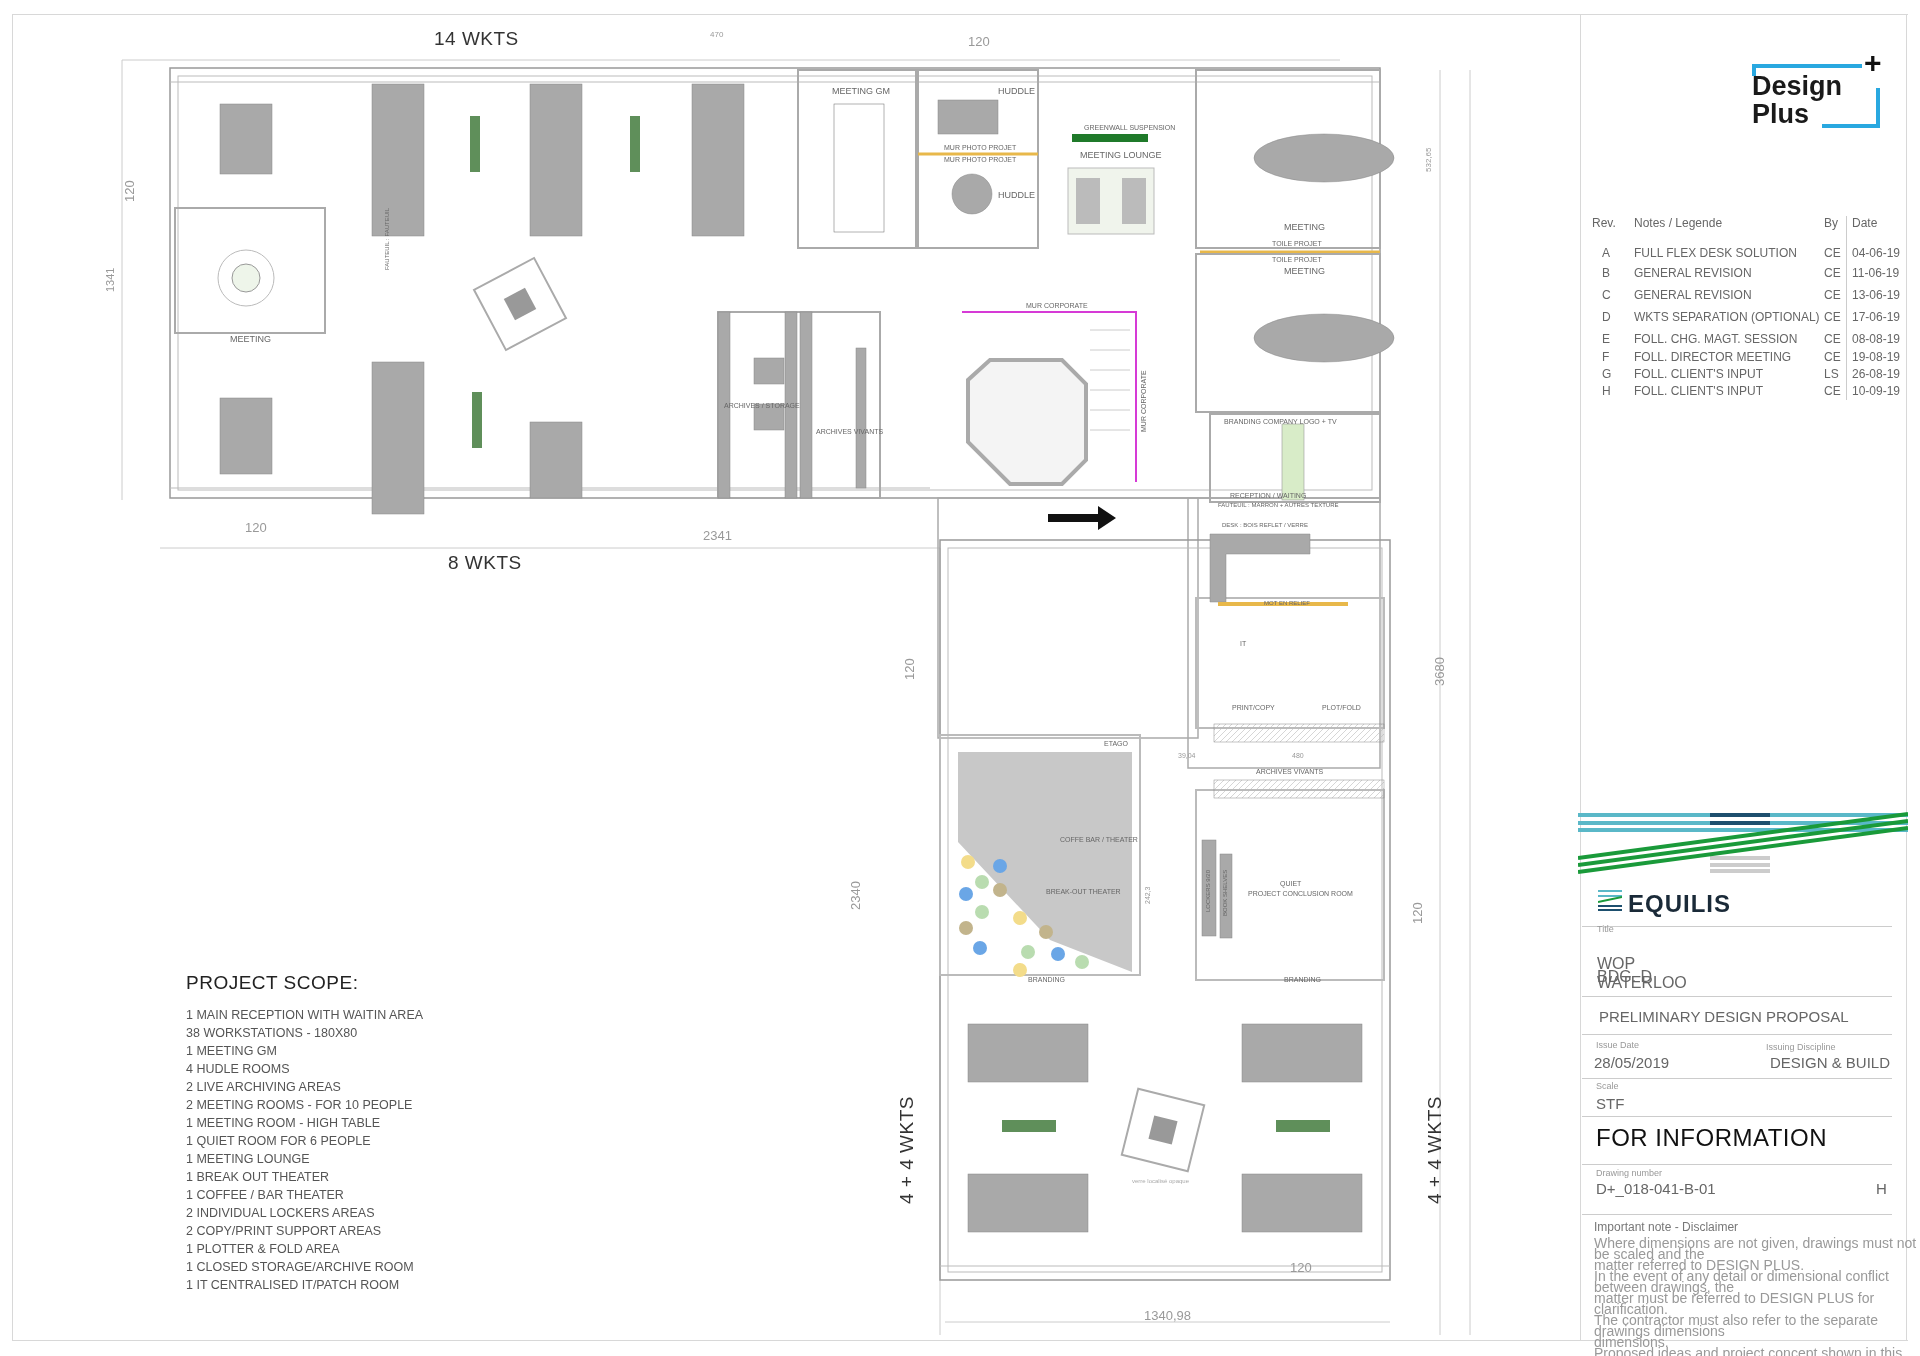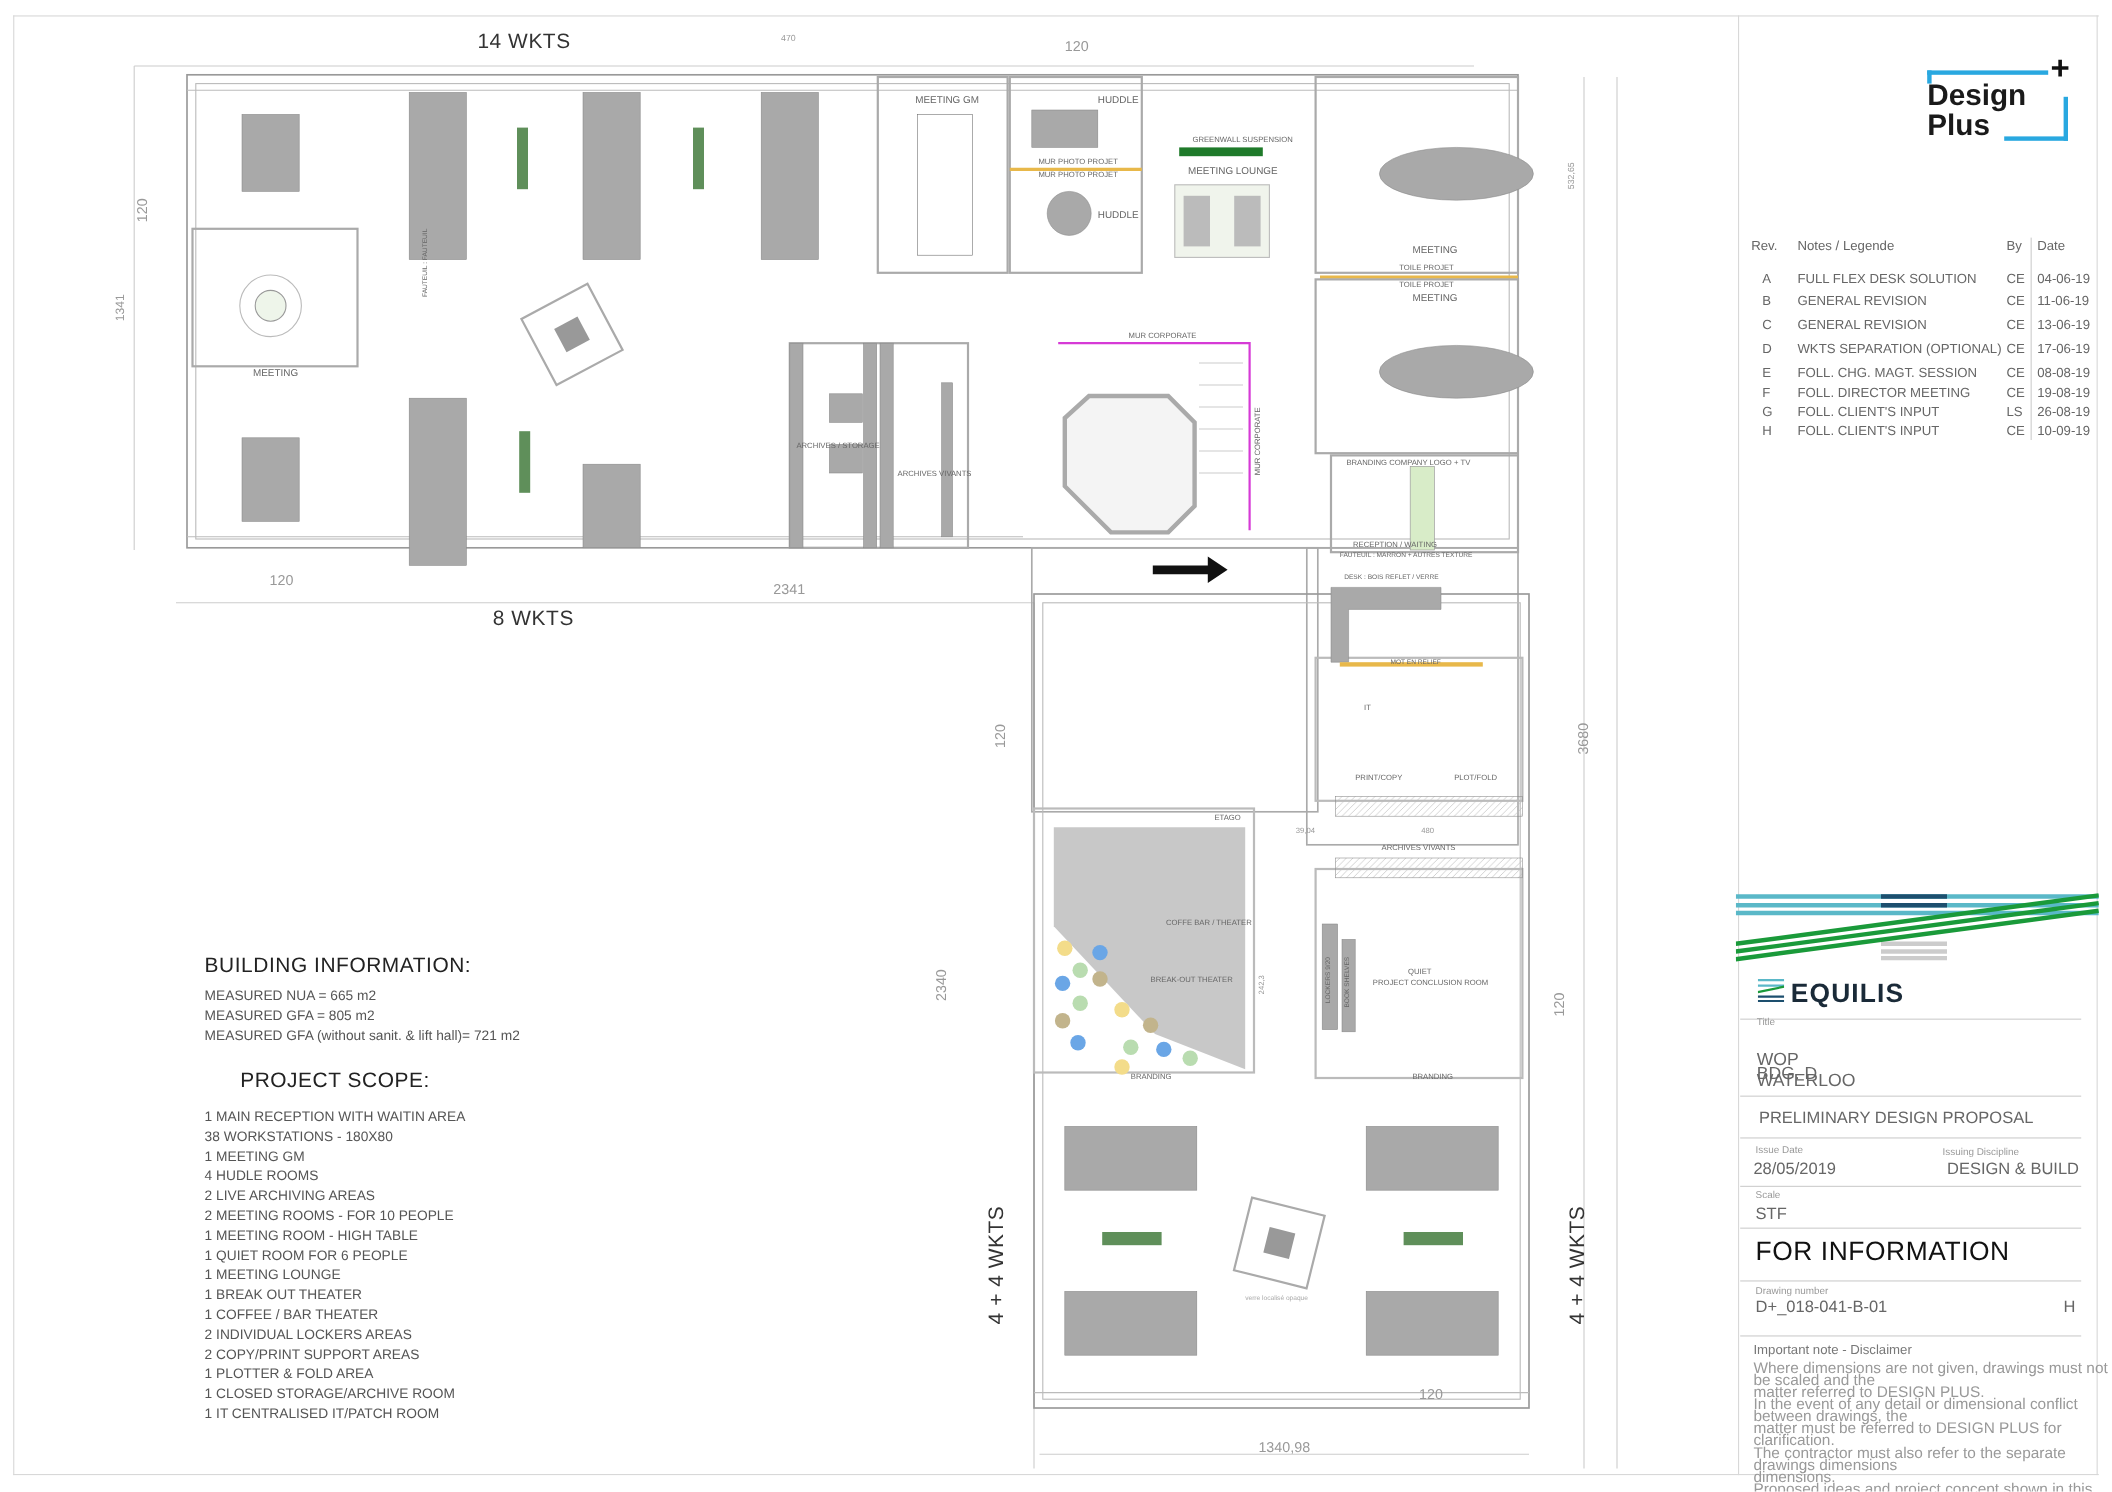--- a/index.html
+++ b/index.html
@@ -11,21 +11,21 @@
   .wkts{font-size:19px;color:#333;letter-spacing:0.5px;}
   .dim{font-size:13px;color:#999;}
   .room{font-size:8px;color:#666;text-transform:uppercase;}
   .room.big{font-size:9px;}
   .note{font-size:5px;color:#aaa;}
   .vert{transform:rotate(-90deg);transform-origin:left top;}
   .info{position:absolute;left:186px;top:868px;color:#444;}
   .info h2{font-size:19px;font-weight:normal;margin:0 0 6px 0;letter-spacing:0.5px;color:#222;}
   .info .row{font-size:12.5px;color:#555;line-height:18px;}
   .scope{position:absolute;left:186px;top:972px;}
-  .scope h2{font-size:19px;font-weight:normal;margin:0 0 12px 0;letter-spacing:0.5px;color:#222;text-align:center;}
+  .scope h2{font-size:19px;font-weight:normal;margin:0 0 12px 0;letter-spacing:0.5px;color:#222;}
   .scope .row{font-size:12.5px;color:#555;line-height:18px;}
   .rev-table{position:absolute;left:1592px;top:216px;width:320px;font-size:12px;color:#666;}
   .rev-row{position:absolute;left:0;height:16px;}
   .rev-row span{position:absolute;white-space:nowrap;}
   .tb-line{position:absolute;left:1582px;width:310px;height:1px;background:#ccc;}
   .small-cap{font-size:9px;color:#999;position:absolute;}
   .tb-val{font-size:16px;color:#666;position:absolute;white-space:nowrap;}
   svg{position:absolute;left:0;top:0;}
 </style>
 </head>
@@ -245,26 +245,20 @@
     <div class="label room" style="left:1280px;top:880px;font-size:7px;">QUIET</div>
     <div class="label room" style="left:1248px;top:890px;font-size:7px;">PROJECT CONCLUSION ROOM</div>
     <div class="label room vert" style="left:1205px;top:912px;font-size:6px;">LOCKERS 9/20</div>
     <div class="label room vert" style="left:1222px;top:916px;font-size:6px;">BOOK SHELVES</div>
     <div class="label room" style="left:1028px;top:976px;font-size:7px;">BRANDING</div>
     <div class="label room" style="left:1284px;top:976px;font-size:7px;">BRANDING</div>
     <div class="label room vert" style="left:384px;top:270px;font-size:6px;">FAUTEUIL : FAUTEUIL</div>
     <div class="label note" style="left:1132px;top:1178px;font-size:6px;">verre localisé opaque</div>
   </div>
 
-  <div class="info">
-    <h2>BUILDING INFORMATION:</h2>
-    <div class="row">MEASURED NUA = 665 m2</div>
-    <div class="row">MEASURED GFA = 805 m2</div>
-    <div class="row">MEASURED GFA (without sanit. &amp; lift hall)= 721 m2</div>
-  </div>
 
   <div class="scope">
     <h2>PROJECT SCOPE:</h2>
     <div class="row">1 MAIN RECEPTION WITH WAITIN AREA</div>
     <div class="row">38 WORKSTATIONS - 180X80</div>
     <div class="row">1 MEETING GM</div>
     <div class="row">4 HUDLE ROOMS</div>
     <div class="row">2 LIVE ARCHIVING AREAS</div>
     <div class="row">2 MEETING ROOMS - FOR 10 PEOPLE</div>
     <div class="row">1 MEETING ROOM - HIGH TABLE</div>

